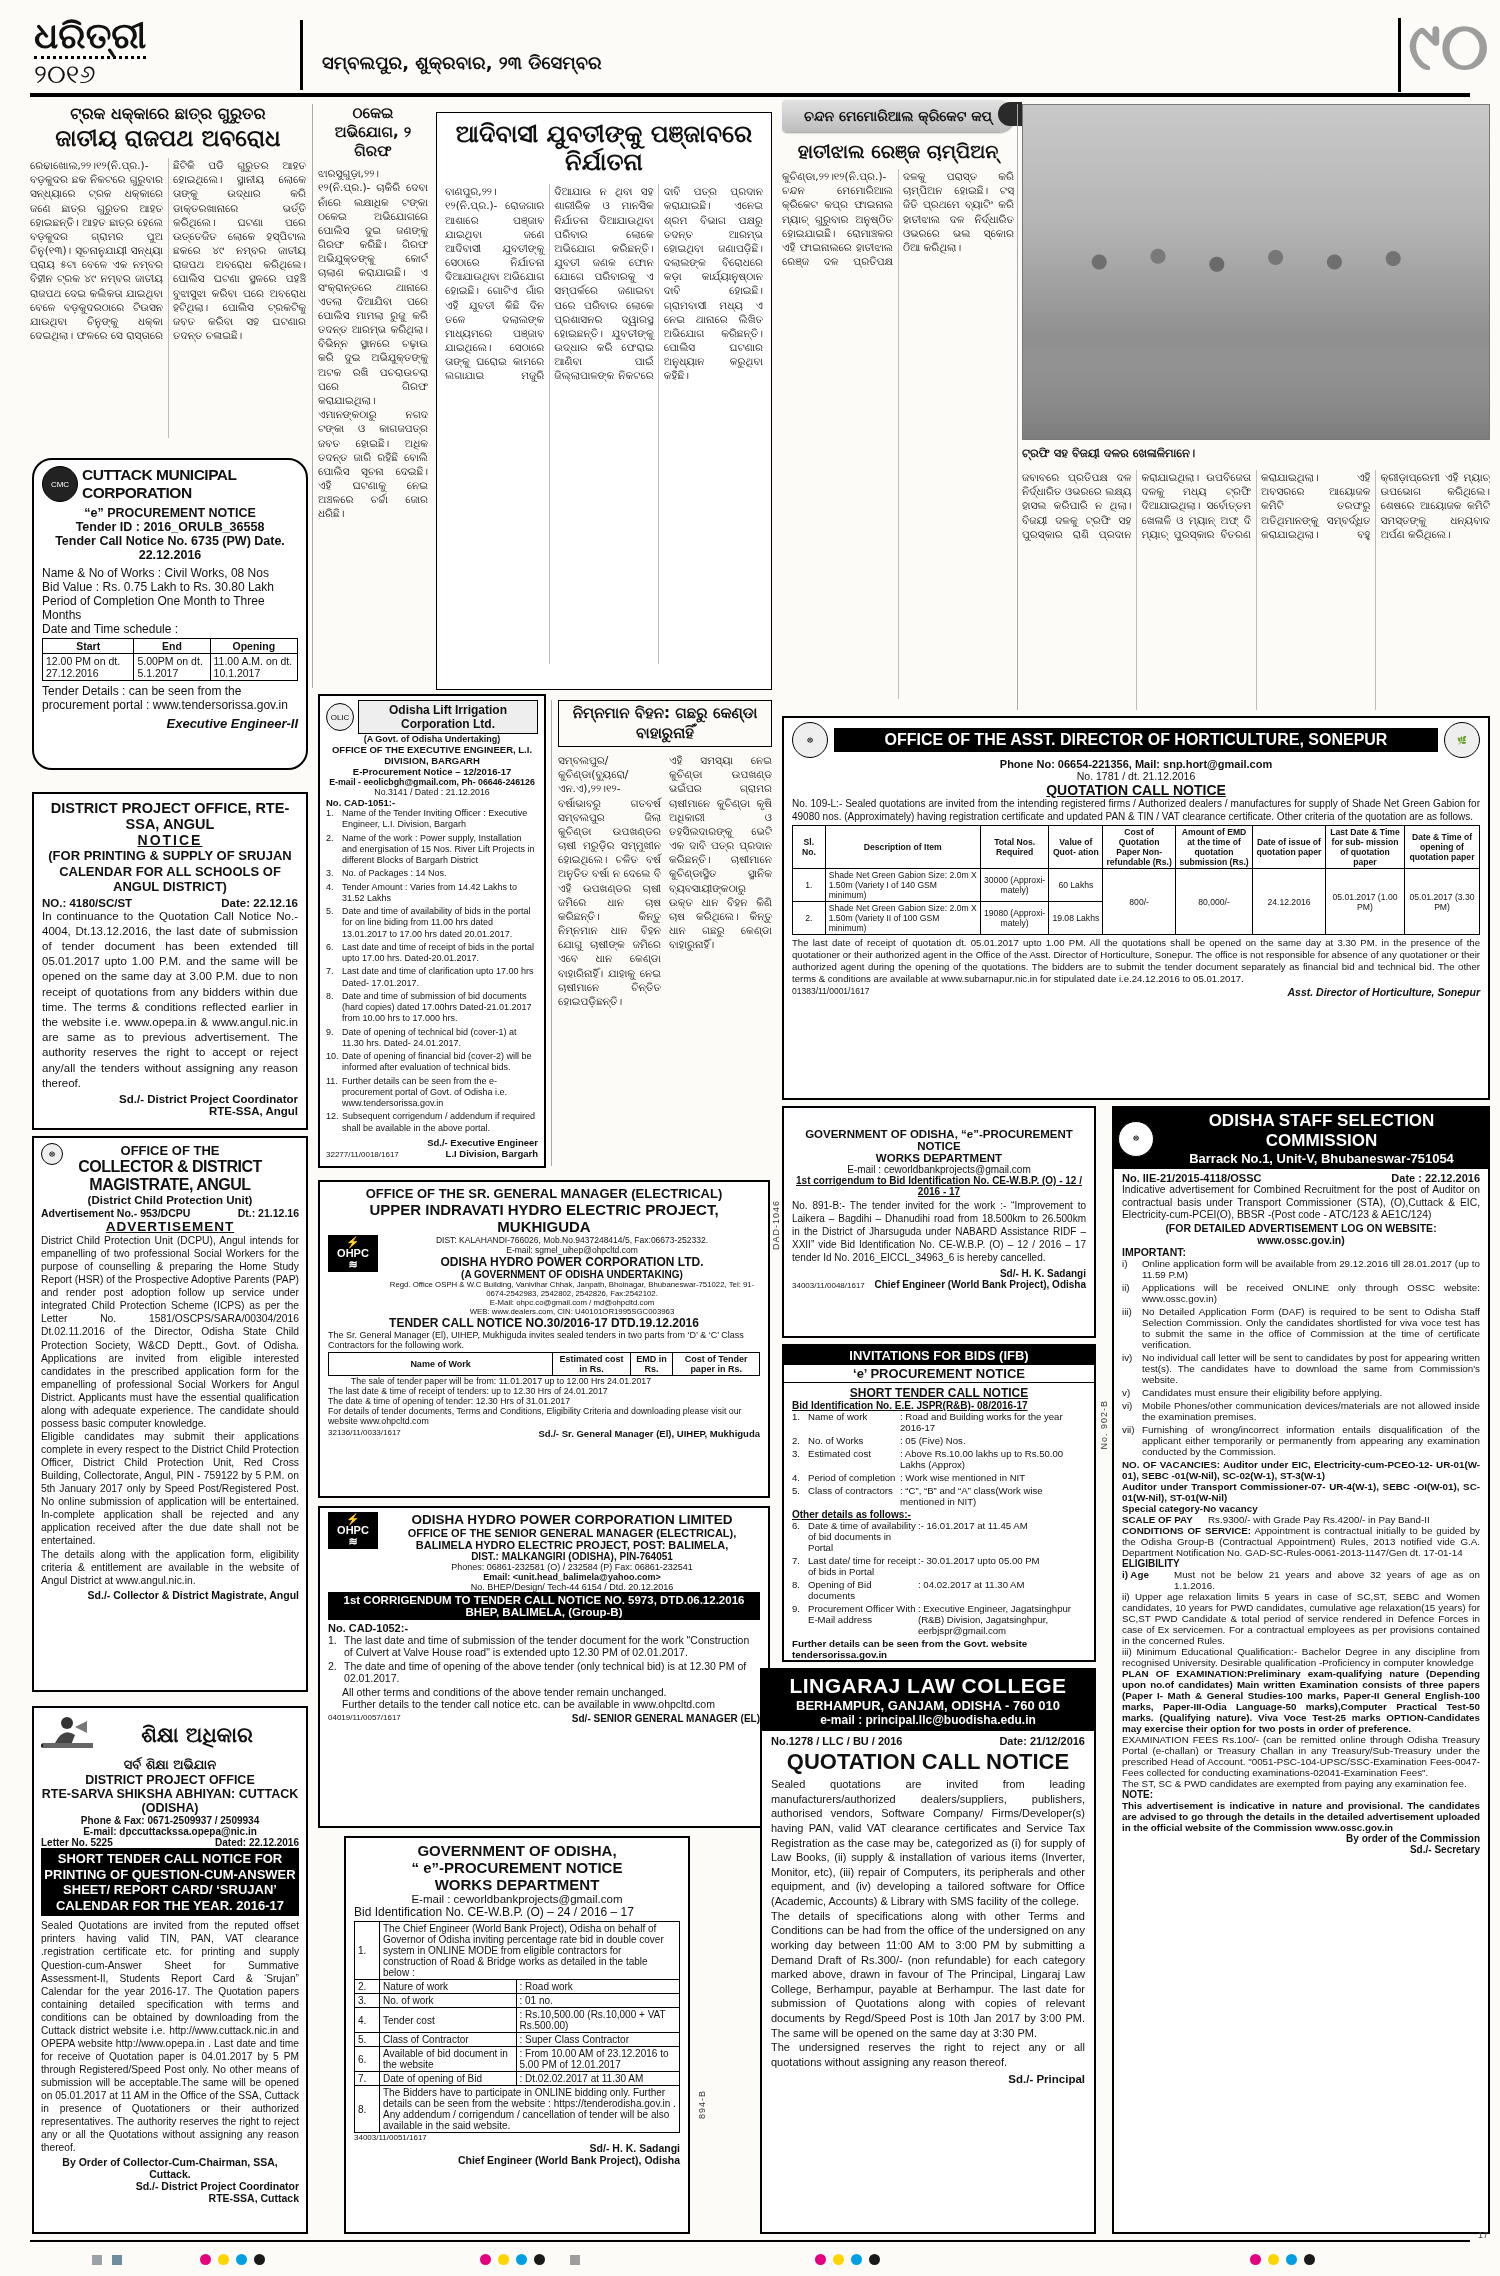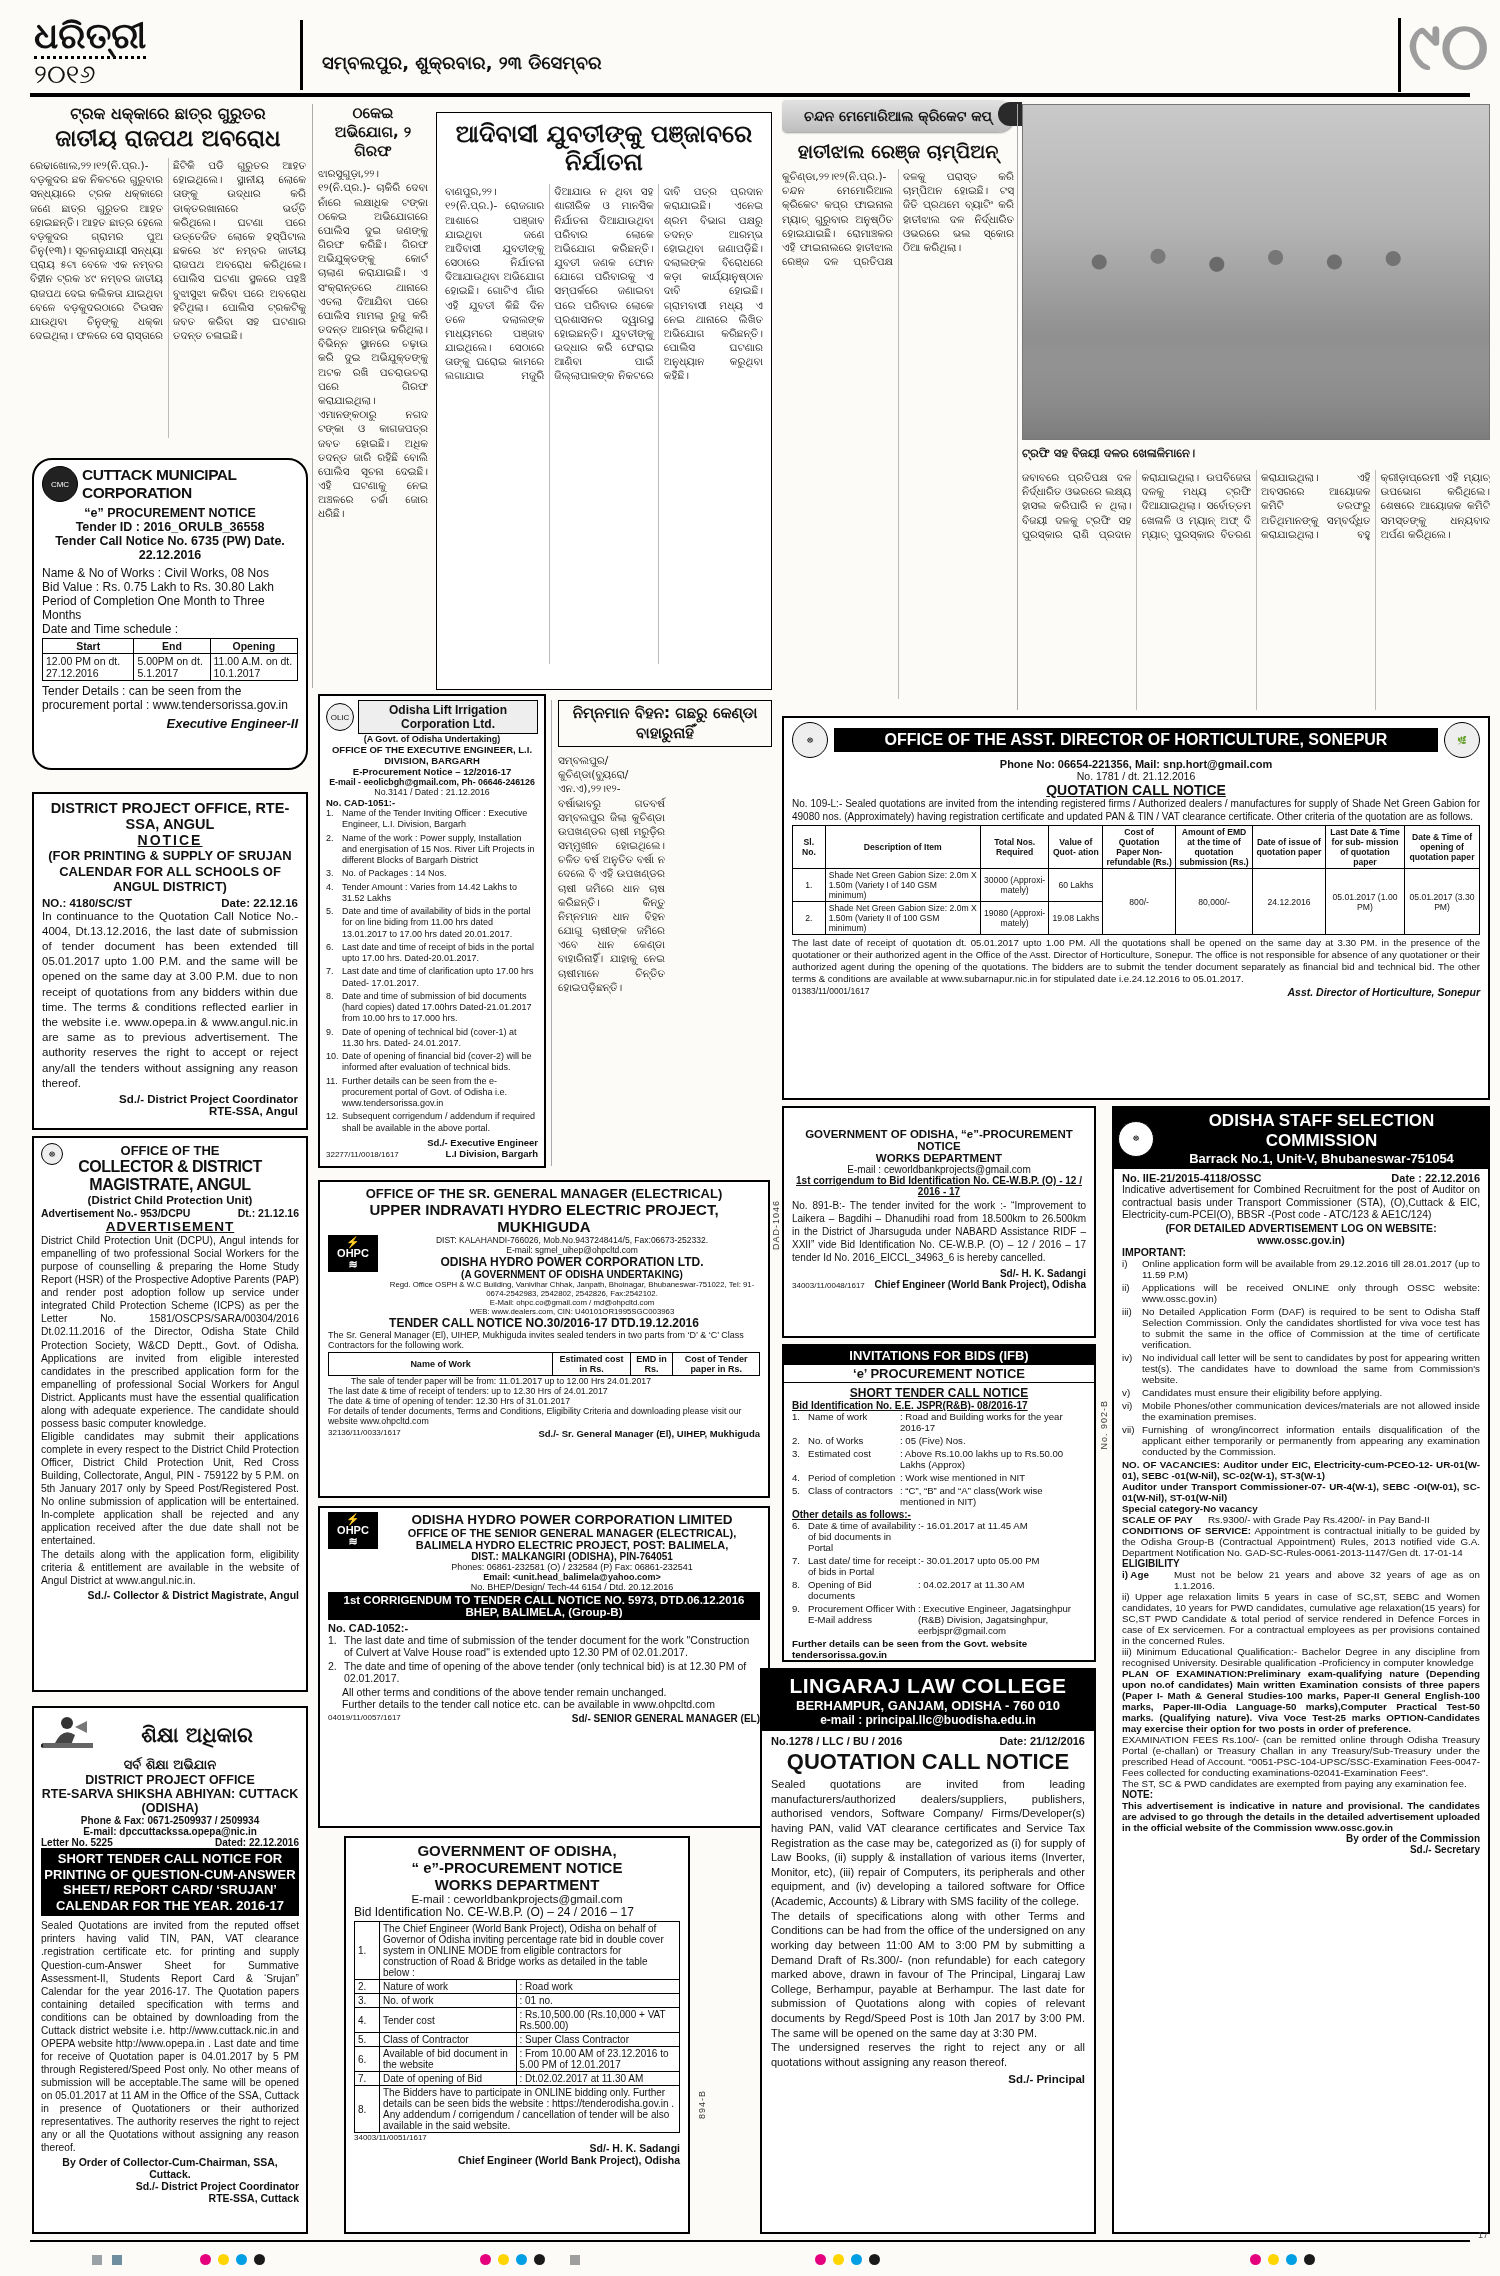--- a/index.html
+++ b/index.html
@@ -78,20 +78,21 @@
     <div class="odia cols2 body-odia" style="height:530px;overflow:hidden;">କୁଚିଣ୍ଡା,୨୨।୧୨(ନି.ପ୍ର.)- ଚନ୍ଦନ ମେମୋରିଆଲ କ୍ରିକେଟ କପ୍‌ର ଫାଇନାଲ ମ୍ୟାଚ୍ ଗୁରୁବାର ଅନୁଷ୍ଠିତ ହୋଇଯାଇଛି। ରୋମାଞ୍ଚକର ଏହି ଫାଇନାଲରେ ହାତୀଝାଲ ରେଞ୍ଜ ଦଳ ପ୍ରତିପକ୍ଷ ଦଳକୁ ପରାସ୍ତ କରି ଚାମ୍ପିଅନ ହୋଇଛି। ଟସ୍ ଜିତି ପ୍ରଥମେ ବ୍ୟାଟିଂ କରି ହାତୀଝାଲ ଦଳ ନିର୍ଦ୍ଧାରିତ ଓଭରରେ ଭଲ ସ୍କୋର ଠିଆ କରିଥିଲା।</div>
   </div>
   <div class="abs photo" style="left:1022px;top:104px;width:468px;height:336px;border:1px solid #777;"></div>
   <div class="abs odia b" style="left:1022px;top:446px;width:468px;font-size:11.5px;">ଟ୍ରଫି ସହ ବିଜୟୀ ଦଳର ଖେଳାଳିମାନେ।</div>
   <div class="abs odia cols4 body-odia" style="left:1022px;top:470px;width:468px;height:240px;overflow:hidden;">ଜବାବରେ ପ୍ରତିପକ୍ଷ ଦଳ ନିର୍ଦ୍ଧାରିତ ଓଭରରେ ଲକ୍ଷ୍ୟ ହାସଲ କରିପାରି ନ ଥିଲା। ବିଜୟୀ ଦଳକୁ ଟ୍ରଫି ସହ ପୁରସ୍କାର ରାଶି ପ୍ରଦାନ କରାଯାଇଥିଲା। ଉପବିଜେତା ଦଳକୁ ମଧ୍ୟ ଟ୍ରଫି ଦିଆଯାଇଥିଲା। ସର୍ବୋତ୍ତମ ଖେଳାଳି ଓ ମ୍ୟାନ୍ ଅଫ୍ ଦି ମ୍ୟାଚ୍ ପୁରସ୍କାର ବିତରଣ କରାଯାଇଥିଲା। ଏହି ଅବସରରେ ଆୟୋଜକ କମିଟି ତରଫରୁ ଅତିଥିମାନଙ୍କୁ ସମ୍ବର୍ଦ୍ଧିତ କରାଯାଇଥିଲା। ବହୁ କ୍ରୀଡ଼ାପ୍ରେମୀ ଏହି ମ୍ୟାଚ୍ ଉପଭୋଗ କରିଥିଲେ। ଶେଷରେ ଆୟୋଜକ କମିଟି ସମସ୍ତଙ୍କୁ ଧନ୍ୟବାଦ ଅର୍ପଣ କରିଥିଲେ।</div>
 
   <div class="abs" style="left:558px;top:700px;width:214px;height:466px;">
     <div class="odia c b" style="font-size:15px;line-height:1.3;border:1px solid #000;padding:3px;margin-bottom:6px;">ନିମ୍ନମାନ ବିହନ: ଗଛରୁ କେଣ୍ଡା ବାହାରୁନାହିଁ</div>
     <div style="display:flex;gap:8px;height:400px;overflow:hidden;">
       <div class="odia body-odia" style="width:50%;">ସମ୍ବଲପୁର/କୁଚିଣ୍ଡା(ବ୍ୟୁରୋ/ଏନ.ଏ),୨୨।୧୨- ବର୍ଷାଭାବରୁ ଗତବର୍ଷ ସମ୍ବଲପୁର ଜିଲା କୁଚିଣ୍ଡା ଉପଖଣ୍ଡର ଚାଷୀ ମରୁଡ଼ିର ସମ୍ମୁଖୀନ ହୋଇଥିଲେ। ଚଳିତ ବର୍ଷ ଅନୁତିତ ବର୍ଷା ନ ଦେଲେ ବି ଏହି ଉପଖଣ୍ଡର ଚାଷୀ ଜମିରେ ଧାନ ଚାଷ କରିଛନ୍ତି। କିନ୍ତୁ ନିମ୍ନମାନ ଧାନ ବିହନ ଯୋଗୁ ଚାଷୀଙ୍କ ଜମିରେ ଏବେ ଧାନ କେଣ୍ଡା ବାହାରିନାହିଁ। ଯାହାକୁ ନେଇ ଚାଷୀମାନେ ଚିନ୍ତିତ ହୋଇପଡ଼ିଛନ୍ତି।</div>
+      <div class="odia body-odia" style="width:50%;">ଏହି ସମସ୍ୟା ନେଇ କୁଚିଣ୍ଡା ଉପଖଣ୍ଡ ଭଇଁପର ଗ୍ରାମର ଚାଷୀମାନେ କୁଚିଣ୍ଡା କୃଷି ଅଧିକାରୀ ଓ ତହସିଲଦାରଙ୍କୁ ଭେଟି ଏକ ଦାବି ପତ୍ର ପ୍ରଦାନ କରିଛନ୍ତି। ଚାଷୀମାନେ କୁଚିଣ୍ଡାସ୍ଥିତ ସ୍ଥାନିକ ବ୍ୟବସାୟୀଙ୍କଠାରୁ ଉକ୍ତ ଧାନ ବିହନ କିଣି ଚାଷ କରିଥିଲେ। କିନ୍ତୁ ଧାନ ଗଛରୁ କେଣ୍ଡା ବାହାରୁନାହିଁ।</div>
     </div>
   </div>
 
   <div class="ad" style="left:32px;top:458px;width:276px;height:312px;border-radius:20px;border-width:2.5px;">
     <div style="display:flex;align-items:center;gap:4px;">
       <div class="logo-circle" style="width:34px;height:34px;flex:none;background:#222;color:#fff;">CMC</div>
       <div class="b" style="font-size:15.5px;letter-spacing:-0.5px;">CUTTACK MUNICIPAL CORPORATION</div>
     </div>
     <div class="c b" style="font-size:12.5px;margin-top:4px;">“e” PROCUREMENT NOTICE</div>
     <div class="c b" style="font-size:12.5px;">Tender ID : 2016_ORULB_36558</div>
@@ -350,21 +351,21 @@
             <td>Available of bid document in the website</td>
             <td>: From 10.00 AM of 23.12.2016 to 5.00 PM of 12.01.2017</td>
           </tr>
       <tr>
             <td>7.</td>
             <td>Date of opening of Bid</td>
             <td>: Dt.02.02.2017 at 11.30 AM</td>
           </tr>
       <tr>
             <td>8.</td>
-            <td colspan="2">The Bidders have to participate in ONLINE bidding only. Further details can be seen bids the website : https://tenderodisha.gov.in . Any addendum / corrigendum / cancellation of tender will be also available in the said website.</td>
+            <td colspan="2">The Bidders have to participate in ONLINE bidding only. Further details can be seen from the website : https://tenderodisha.gov.in . Any addendum / corrigendum / cancellation of tender will be also available in the said website.</td>
           </tr>
     </tbody>
       </table>
     <div style="font-size:8px;">34003/11/0051/1617</div>
     <div class="r b" style="font-size:10.5px;">Sd/- H. K. Sadangi</div>
     <div class="r b" style="font-size:10.5px;">Chief Engineer (World Bank Project), Odisha</div>
   </div>
 
   <div class="ad" style="left:782px;top:716px;width:708px;height:384px;padding:4px 8px;">
     <div style="display:flex;align-items:center;gap:6px;">

